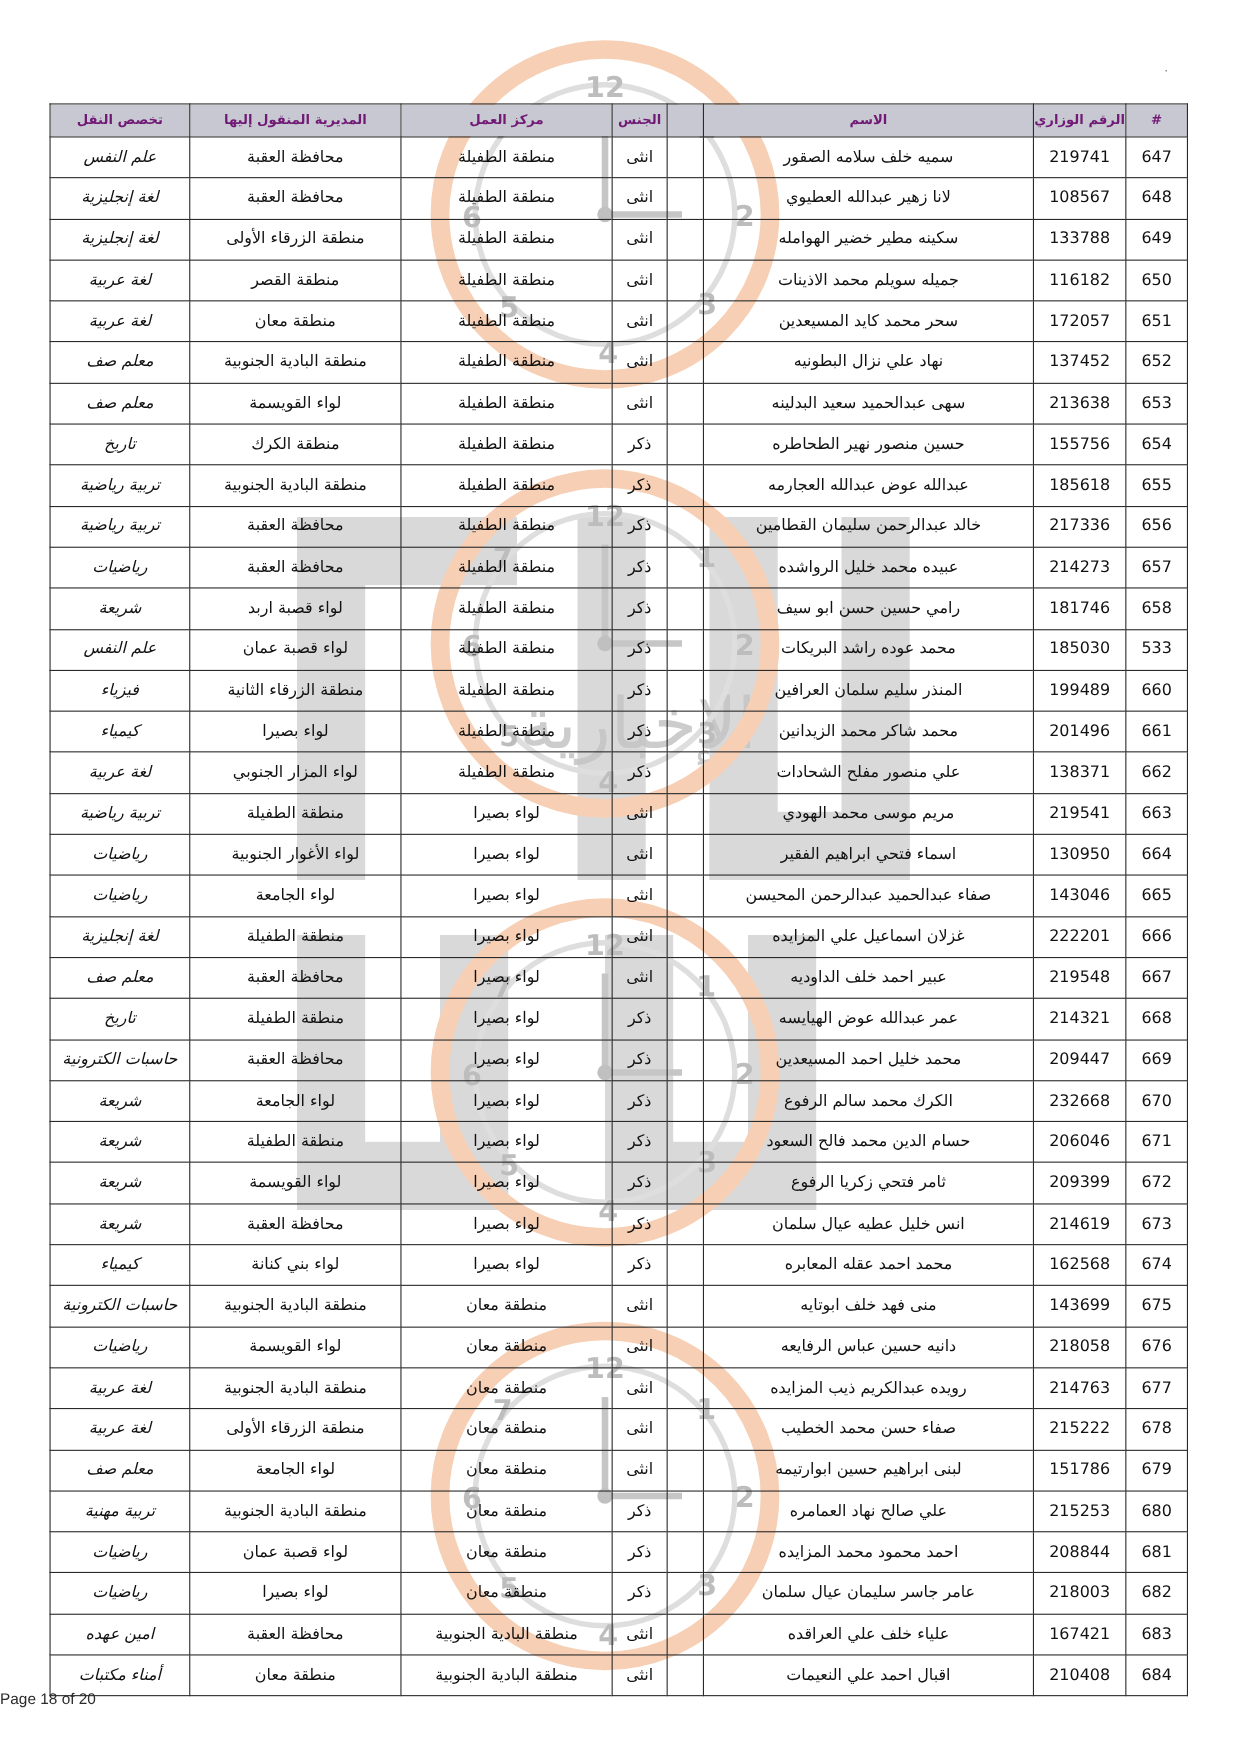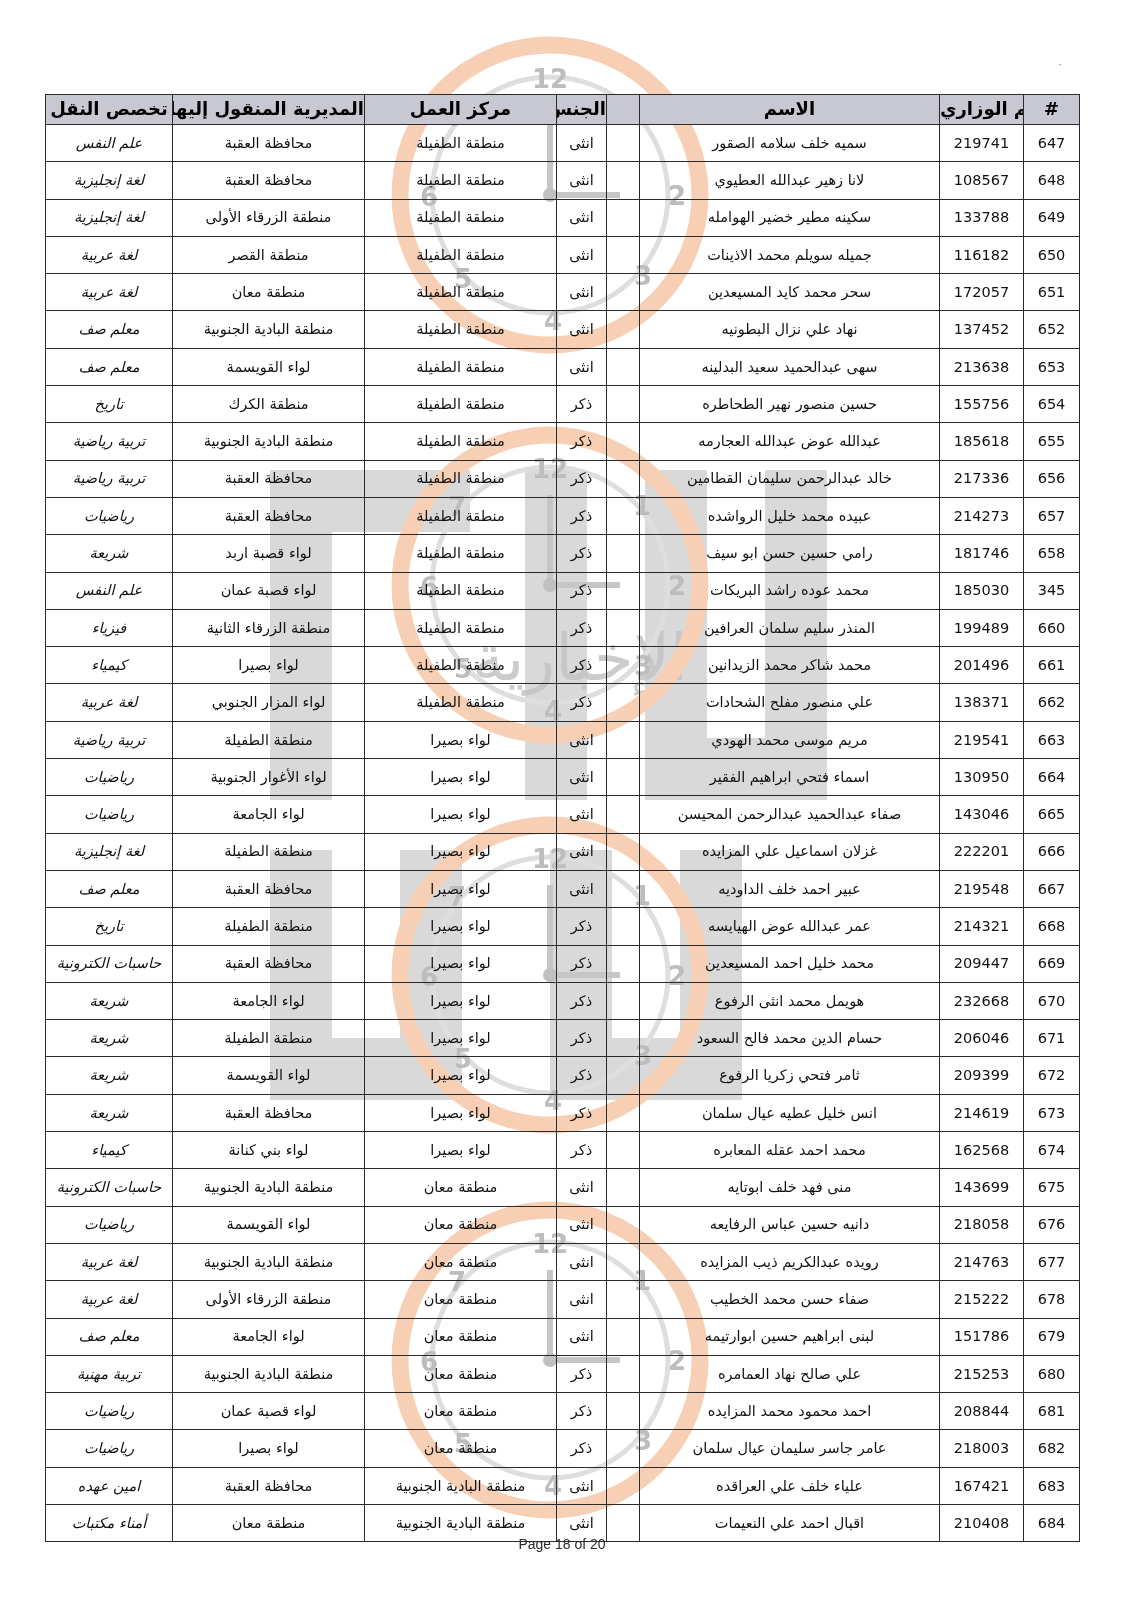--- a/index.html
+++ b/index.html
@@ -76,22 +76,22 @@
     height: 36.3px;
     line-height: 1.15;
     background: transparent;
     white-space: nowrap;
     overflow: hidden;
   }
   table.data thead th {
     background: #c8c8d2;
     font-weight: bold;
     height: 29px;
-    font-size: 18px;
-    color: #000000;
+    font-size: 12px;
+    color: #701a75;
   }
 
   
   col.c-idx   { width: 56px; }
   col.c-min   { width: 84px; }
   col.c-name  { width: 300px; }
   col.c-gap   { width: 33px; }
   col.c-gender{ width: 50px; }
   col.c-work  { width: 192px; }
   col.c-dir   { width: 192px; }
@@ -113,21 +113,20 @@
     font-size: 15px;
   }
   td.spec-cell { font-size: 14px; font-style: italic; }
 
   
   .footer {
     position: absolute;
     left: 0;
     right: 0;
     top: 1536px;
-    text-align: center;
     font-size: 14px;
     color: #2b2b2b;
     font-family: "Liberation Sans", sans-serif;
     direction: ltr;
     z-index: 3;
   }
   .corner-mark {
     position: absolute;
     right: 62px;
     top: 58px;
@@ -376,21 +375,21 @@
             <td class="idx-cell">658</td>
             <td class="num-cell">181746</td>
             <td class="name-cell">رامي حسين حسن ابو سيف</td>
             <td class="gap-cell"></td>
             <td>ذكر</td>
             <td>منطقة الطفيلة</td>
             <td>لواء قصبة اربد</td>
             <td class="spec-cell">شريعة</td>
           </tr>
           <tr>
-            <td class="idx-cell">345</td>
+            <td class="idx-cell">533</td>
             <td class="num-cell">185030</td>
             <td class="name-cell">محمد عوده راشد البريكات</td>
             <td class="gap-cell"></td>
             <td>ذكر</td>
             <td>منطقة الطفيلة</td>
             <td>لواء قصبة عمان</td>
             <td class="spec-cell">علم النفس</td>
           </tr>
           <tr>
             <td class="idx-cell">660</td>
@@ -488,21 +487,21 @@
             <td class="name-cell">محمد خليل احمد المسيعدين</td>
             <td class="gap-cell"></td>
             <td>ذكر</td>
             <td>لواء بصيرا</td>
             <td>محافظة العقبة</td>
             <td class="spec-cell">حاسبات الكترونية</td>
           </tr>
           <tr>
             <td class="idx-cell">670</td>
             <td class="num-cell">232668</td>
-            <td class="name-cell">هويمل محمد انثى الرفوع</td>
+            <td class="name-cell">الكرك محمد سالم الرفوع</td>
             <td class="gap-cell"></td>
             <td>ذكر</td>
             <td>لواء بصيرا</td>
             <td>لواء الجامعة</td>
             <td class="spec-cell">شريعة</td>
           </tr>
           <tr>
             <td class="idx-cell">671</td>
             <td class="num-cell">206046</td>
             <td class="name-cell">حسام الدين محمد فالح السعود</td>

